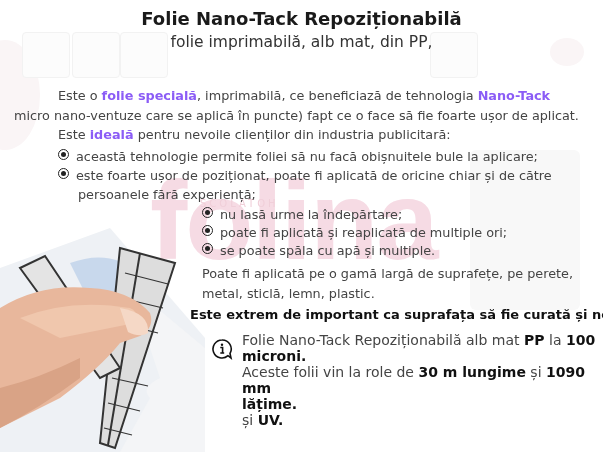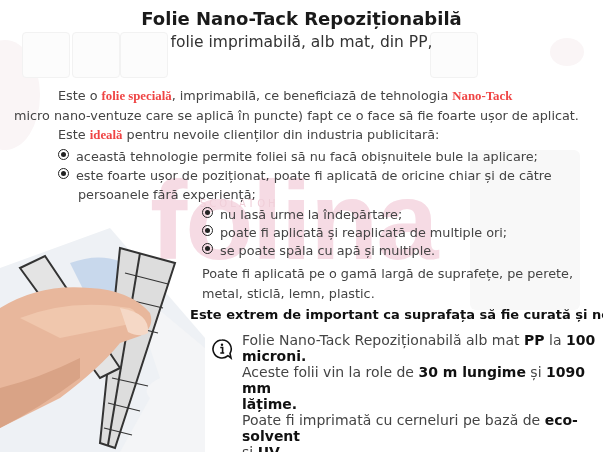--- a/index.html
+++ b/index.html
@@ -25,21 +25,21 @@
 
   .photo { position: absolute; left: 0; top: 228px; width: 205px; height: 224px; }
 
   .content { position: absolute; inset: 0; }
   .line { position: absolute; white-space: nowrap; }
   .title { top: 8px; left: 0; width: 603px; text-align: center; font-weight: bold; font-size: 18px; color: #1a1a1a; }
   .subtitle { left: 0; width: 603px; text-align: center; font-size: 15.5px; color: #333; }
   .sub1 { top: 33px; }
   .sub2 { top: 54px; }
   .p { font-size: 12.8px; color: #444; }
-  .p b { color: #ef4444; font-family: Liberation Serif, serif; }
+  .p b { color: #8b5cf6; }
   .bullet { display: flex; gap: 7px; }
   .bul-ico {
     width: 11px; height: 11px; border: 1.6px solid #222; border-radius: 50%;
     display: inline-flex; align-items: center; justify-content: center; box-sizing: border-box; flex: none;
   }
   .bul-ico::after { content:""; width:5px; height:5px; background:#222; border-radius:50%; }
   .strong-line { font-weight: bold; font-size: 13px; color: #111; }
   .info-ico { position:absolute; left: 211px; top: 338px; width: 22px; height: 22px; }
   .info-block { position: absolute; left: 242px; top: 332px; width: 360px; font-size: 14px; color: #444; line-height: 16px; }
   .info-block b { color: #111; }
@@ -127,16 +127,15 @@
   <svg class="info-ico" viewBox="0 0 22 22">
     <path d="M11 2 A9 9 0 1 0 17 17.7 L20 20 L19 15.5 A9 9 0 0 0 11 2 Z" fill="none" stroke="#111" stroke-width="1.6"></path>
     <circle cx="11" cy="6.8" r="1.2" fill="#111"></circle>
     <path d="M9.3 9.5 H11.6 V15 M9.3 15 H13.2" fill="none" stroke="#111" stroke-width="1.6"></path>
   </svg>
   <div class="info-block">
     <span class="row"><span>Folie Nano-Tack Repoziționabilă alb mat </span><b>PP</b><span> la </span><b>100</b></span>
     <span class="row"><b>microni.</b></span>
     <span class="row"><span>Aceste folii vin la role de </span><b>30 m lungime</b><span> și </span><b>1090 mm</b></span>
     <span class="row"><b>lățime.</b></span>
-    <span class="row"><span>Poate fi imprimată cu cerneluri pe bază de </span><b>eco-solvent</b></span>
     <span class="row"><span>și </span><b>UV.</b></span>
   </div>
 </div>
 
 </body></html>

